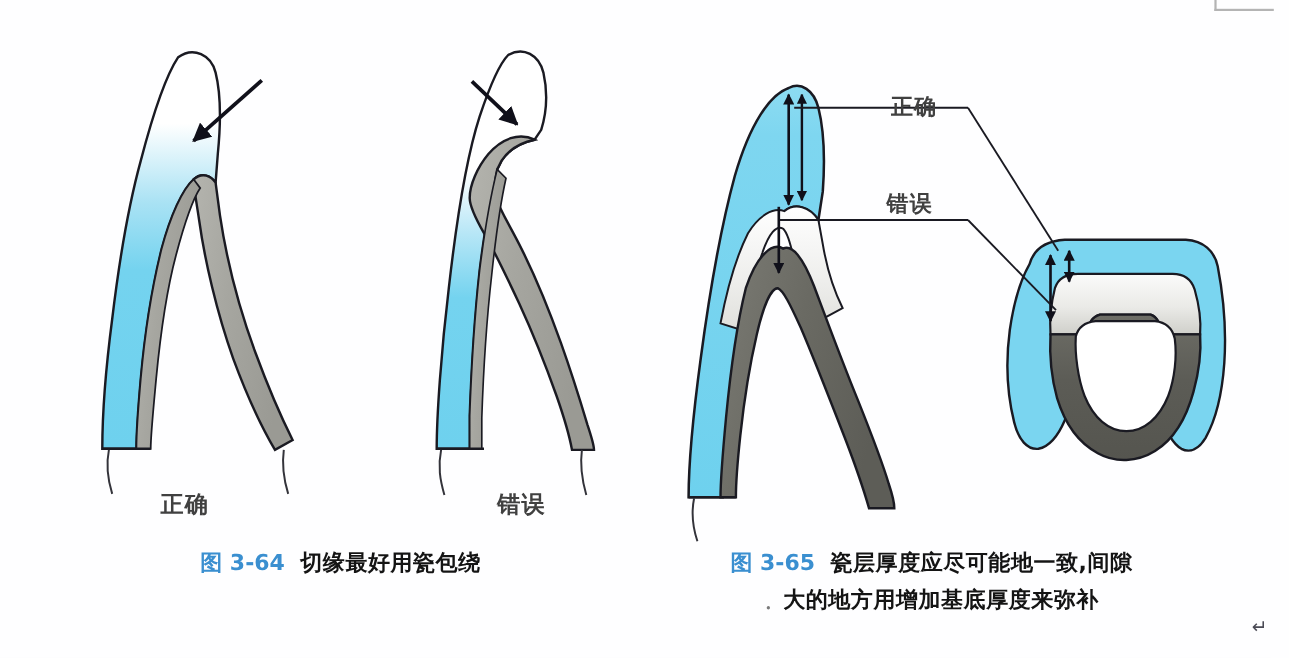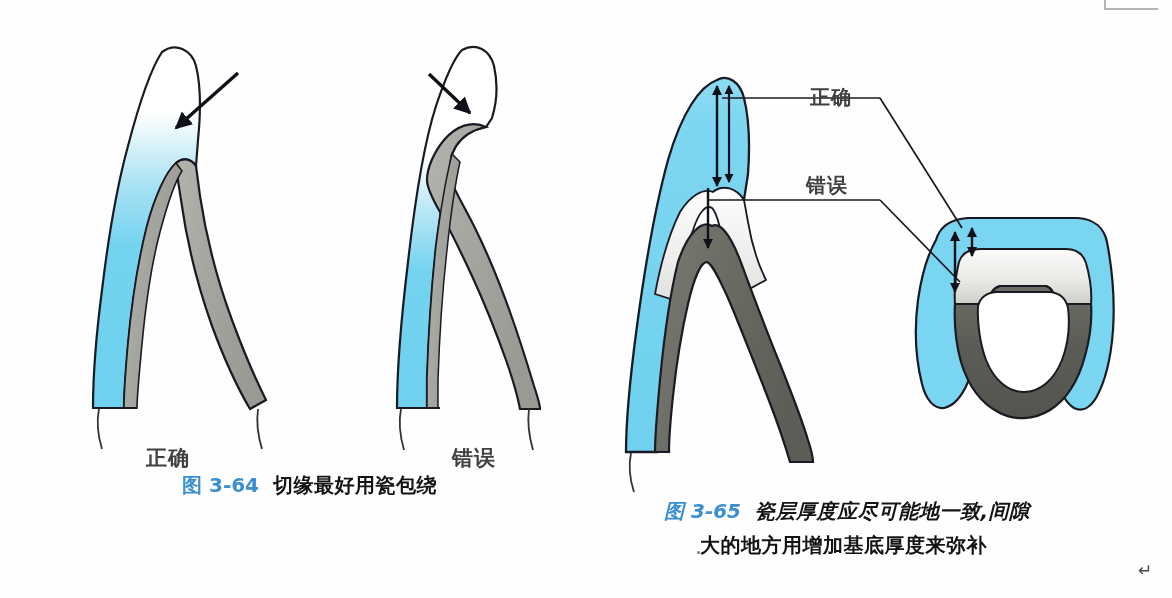--- a/index.html
+++ b/index.html
@@ -49,24 +49,24 @@
     color: #3a8fd0;
     font-size: 20px;
     font-weight: 700;
     margin-right: 14px;
   }
   .figcap .captxt {
     color: #141414;
     font-size: 20px;
     letter-spacing: 0.5px;
   }
-  #caption-364 { left: 182px; top: 472px; }
-  #caption-365-l1 { left: 664px; top: 498px; font-style: italic; }
+  #caption-364 { left: 182px; top: 498px; }
+  #caption-365-l1 { left: 664px; top: 498px; }
   #caption-365-l2 { left: 700px; top: 532px; }
-  #caption-365-l2 .captxt { font-size: 20px; }
+  #caption-365-l2 .captxt { font-size: 20px; margin-left: 12px; }
 
   #corner-bracket {
     position: absolute;
     left: 1104px;
     top: -14px;
     width: 52px;
     height: 22px;
     border-left: 2px solid #b4b4b4;
     border-bottom: 2px solid #b4b4b4;
   }

